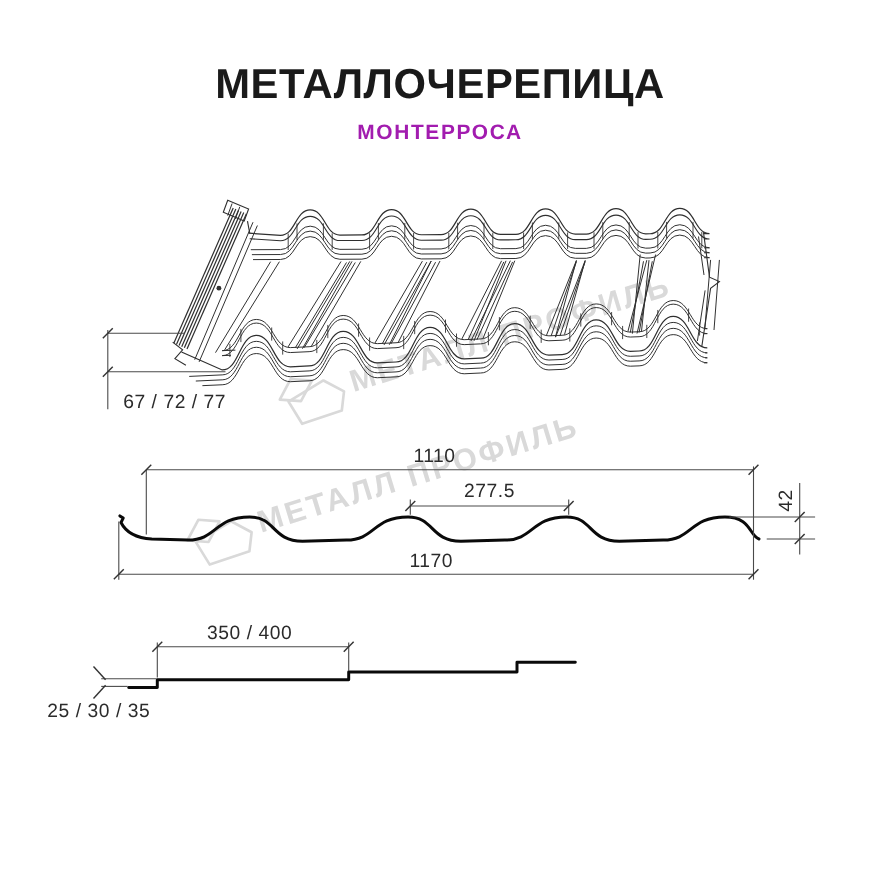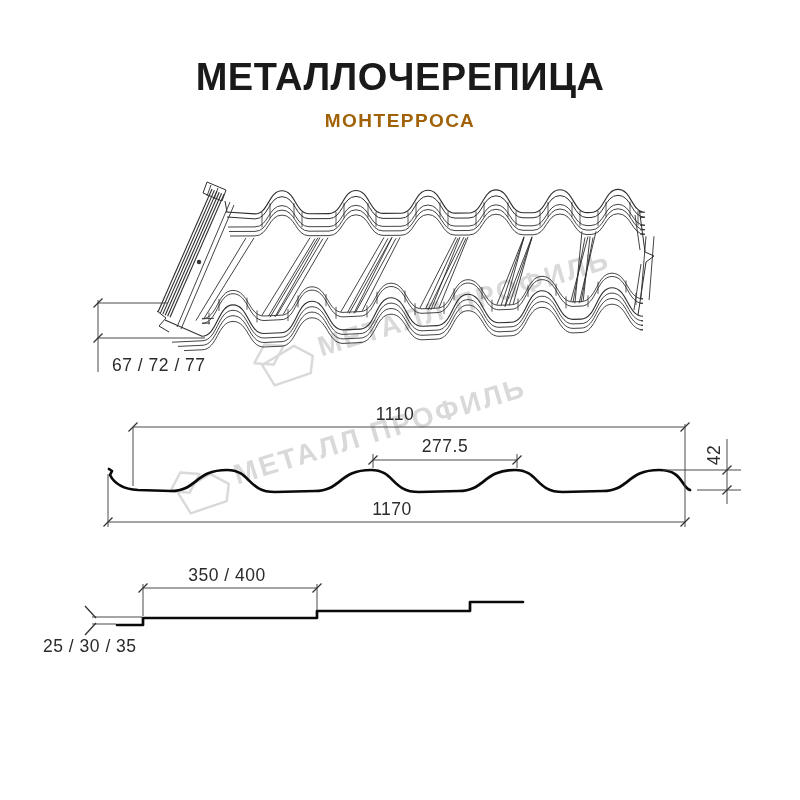--- a/index.html
+++ b/index.html
@@ -2,21 +2,21 @@
 <html style="--line: #2f2f2f; --profile: #0a0a0a; --text: #1a1a1a;"><head>
 <meta charset="utf-8">
 <style>
   :root{ --line:#2f2f2f; --profile:#0a0a0a; --dim:#4a4a4a; --text:#1a1a1a; }
   html,body{margin:0;padding:0;background:#fff;}
   .page{position:relative;width:800px;height:800px;background:#fff;overflow:hidden;
         font-family:"Liberation Sans", sans-serif;}
   .title{position:absolute;left:0;top:56px;width:800px;text-align:center;
          font-size:38px;font-weight:800;letter-spacing:.5px;color:var(--text);white-space:nowrap;}
   .subtitle{position:absolute;left:0;top:110px;width:800px;text-align:center;
-         font-size:19px;font-weight:600;letter-spacing:1.5px;color:#a16207;}
+         font-size:19px;font-weight:600;letter-spacing:1.5px;color:#a21caf;}
   svg{position:absolute;left:0;top:0;}
   .dim line{stroke:var(--dim);stroke-width:1;}
   .dim .tick{stroke:#333;stroke-width:1.3;}
   .dim text{fill:#2b2b2b;font-size:17.5px;letter-spacing:.5px;}
   .sheet path, .sheet line{stroke:var(--line);fill:none;}
   .wm{color:#d9d9d9;}
   .wm path{stroke:currentColor;stroke-width:2.4;fill:none;stroke-linejoin:round;}
   .wm text{fill:currentColor;font-size:28px;font-weight:600;letter-spacing:2.5px;}
   .heavy{stroke:var(--profile);stroke-width:2.7;fill:none;stroke-linecap:round;stroke-linejoin:round;}
 </style>

